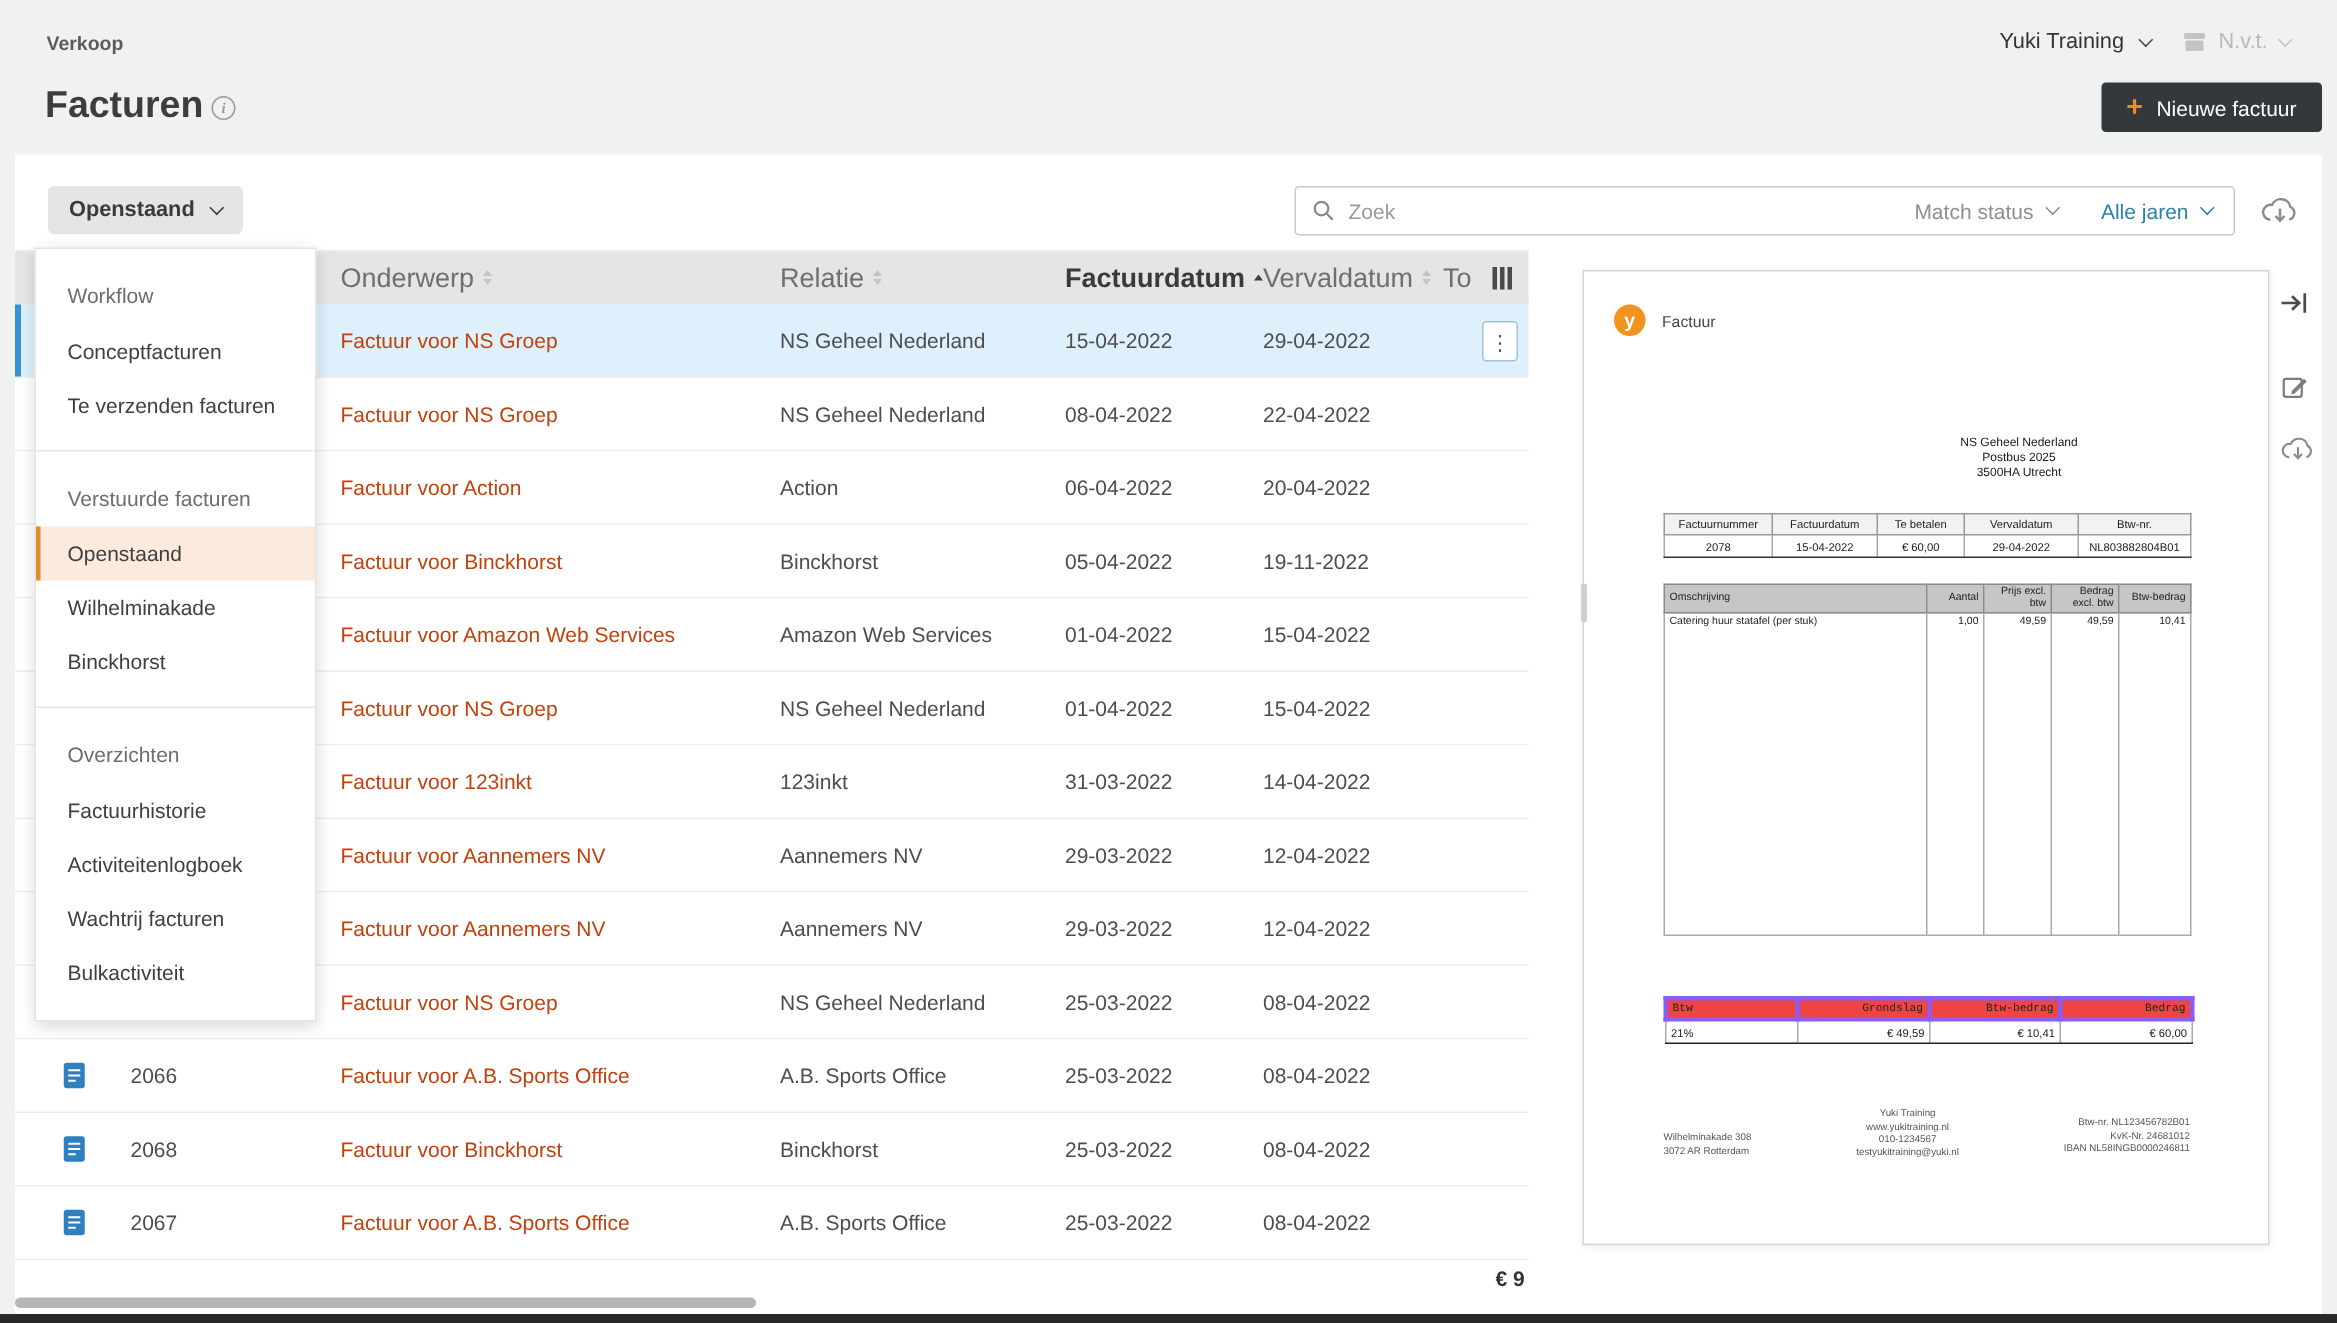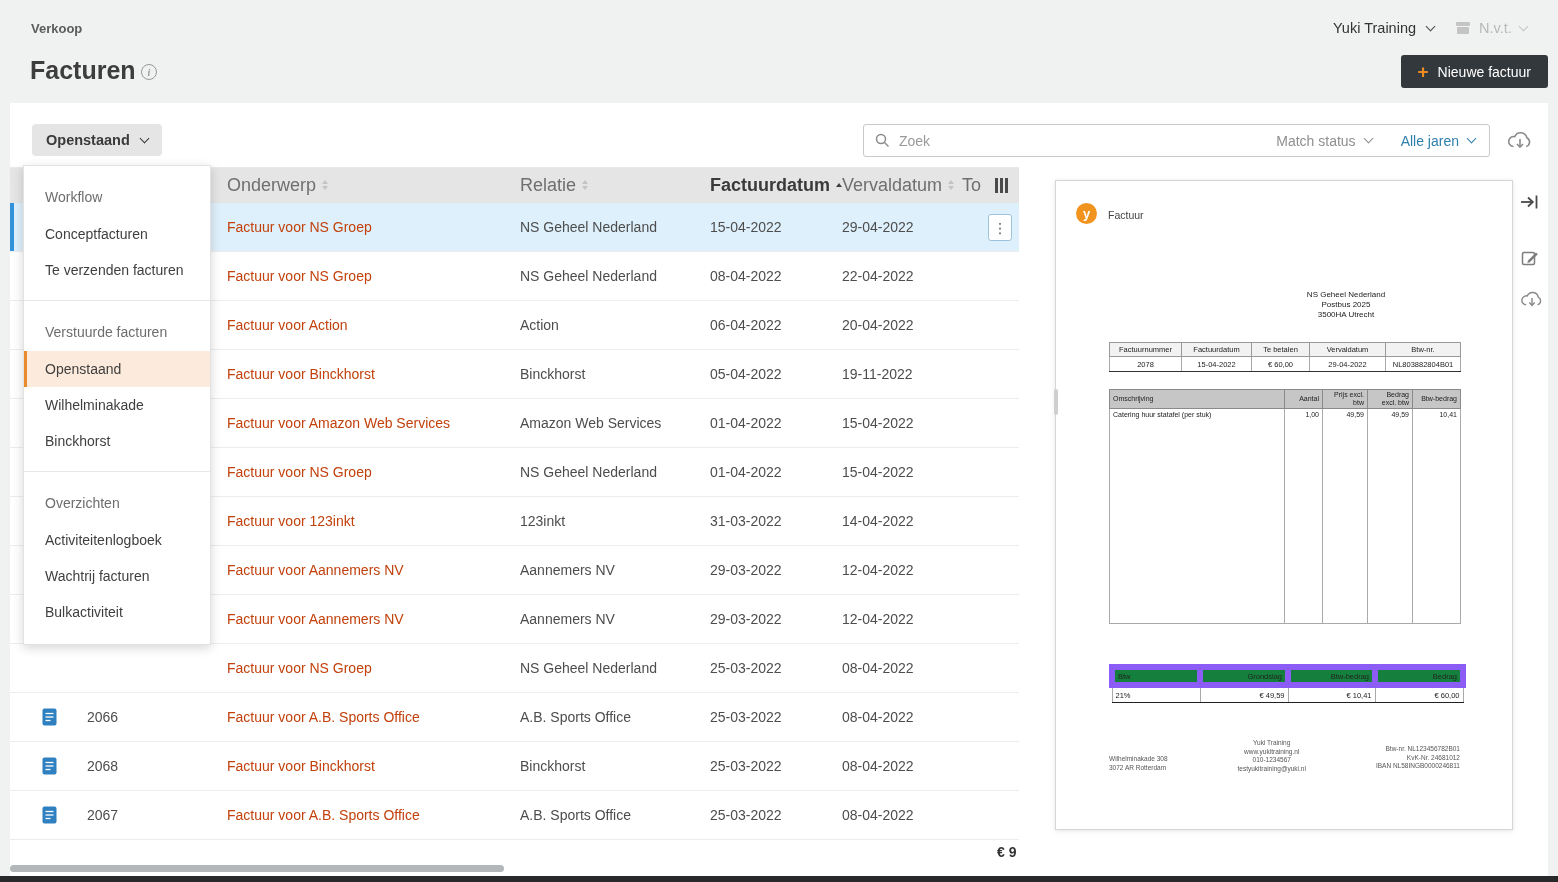--- a/index.html
+++ b/index.html
@@ -119,21 +119,21 @@
   .inv-info th { font-weight: normal; border: 1px solid #999; background: #f2f2f2; padding: 2px 2px; text-align: center; overflow: hidden; white-space: nowrap; }
   .inv-info td { border-left: 1px solid #aaa; border-right: 1px solid #aaa; border-bottom: 1.5px solid #333; padding: 2.5px 2px; text-align: center; overflow: hidden; white-space: nowrap; }
   .inv-lines { position: absolute; left: 53px; top: 208px; width: 351px; border-collapse: collapse; font-size: 7px; color: #222; table-layout: fixed; }
   .inv-lines th { background: #c6c6c6; border: 1px solid #8a8a8a; font-weight: normal; padding: 1px 3px; line-height: 8px; }
   .inv-lines th:first-child { text-align: left; }
   .inv-lines th:not(:first-child) { text-align: right; }
   .inv-lines td { border-left: 1px solid #aaa; border-right: 1px solid #aaa; padding: 2px 3px; vertical-align: top; overflow: hidden; white-space: nowrap; }
   .inv-lines td:not(:first-child) { text-align: right; }
   .inv-lines .filler td { height: 203px; border-bottom: 1px solid #aaa; }
   .inv-totals { position: absolute; left: 53px; top: 483px; width: 351px; border-collapse: collapse; font-size: 7.5px; color: #222; table-layout: fixed; }
-  .inv-totals th { background: #15803d; border: 6px solid #8b5cf6; font-weight: normal; padding: 1.5px 3px; }
+  .inv-totals th { background: #ef4444; border: 3px solid #8b5cf6; font-weight: normal; padding: 1.5px 3px; font-family: Liberation Mono, monospace; }
   .inv-totals th:first-child { text-align: left; }
   .inv-totals th:not(:first-child) { text-align: right; }
   .inv-totals td { border-left: 1px solid #aaa; border-right: 1px solid #aaa; border-bottom: 1.5px solid #222; padding: 2.5px 3px; }
   .inv-totals td:not(:first-child) { text-align: right; }
   .inv-footer { position: absolute; left: 53px; top: 558px; width: 351px; display: flex; justify-content: space-between; font-size: 6.5px; line-height: 8.5px; color: #555; }
   .inv-footer .f-left { margin-top: 16px; }
   .inv-footer .f-center { text-align: center; }
   .inv-footer .f-right { text-align: right; margin-top: 6px; }
   
   .side-icon { position: absolute; cursor: pointer; }
@@ -518,20 +518,21 @@
     <div class="section-header">Workflow</div>
     <div class="item">Conceptfacturen</div>
     <div class="item">Te verzenden facturen</div>
     <div class="divider"></div>
     <div class="section-header">Verstuurde facturen</div>
     <div class="item selected">Openstaand</div>
     <div class="item">Wilhelminakade</div>
     <div class="item">Binckhorst</div>
     <div class="divider"></div>
     <div class="section-header">Overzichten</div>
+    <div class="item">Factuurhistorie</div>
     <div class="item">Activiteitenlogboek</div>
     <div class="item">Wachtrij facturen</div>
     <div class="item">Bulkactiviteit</div>
   </div>
 
   <div class="preview">
     <div class="resize-handle"></div>
     <div class="yuki-logo">y</div>
     <div class="doc-type">Factuur</div>
     <div class="recipient">

